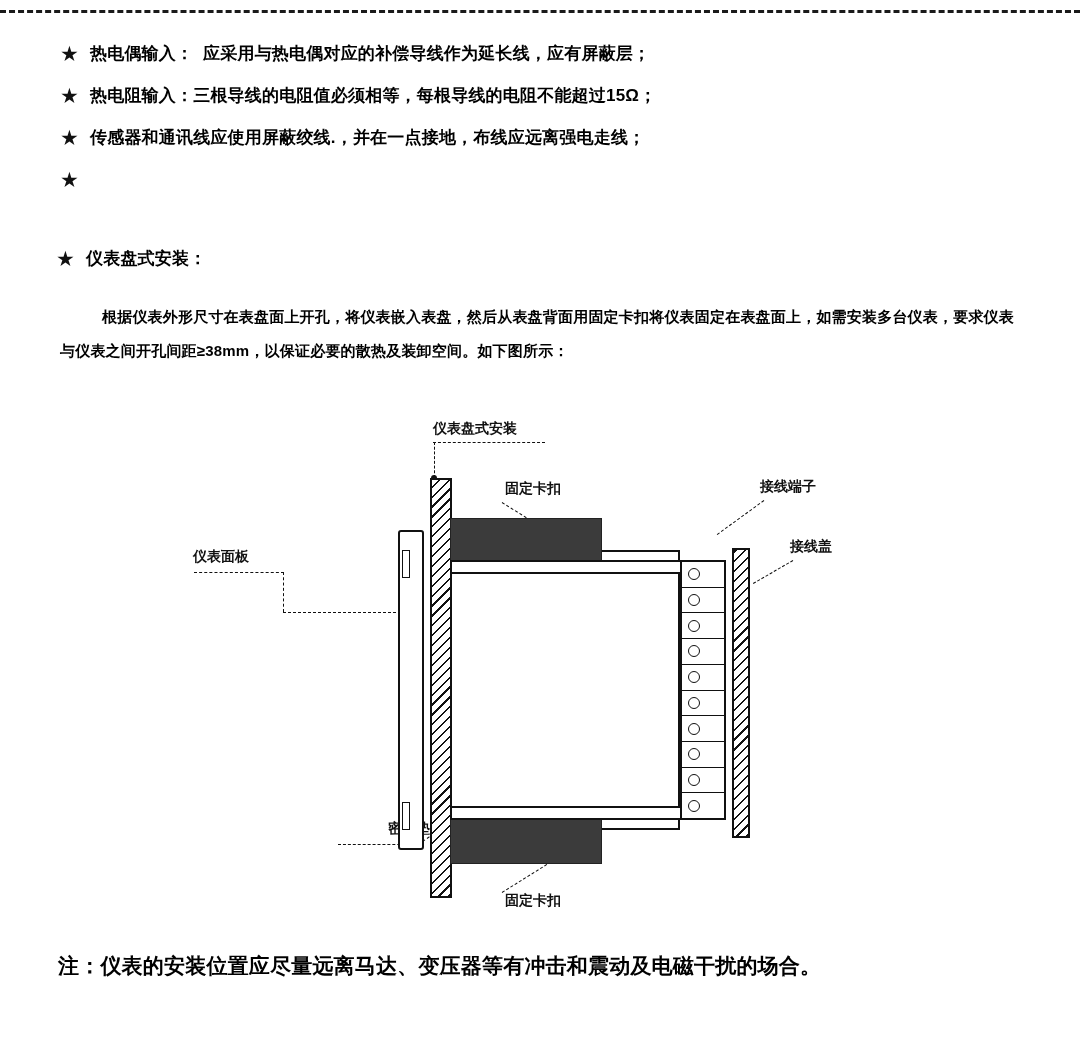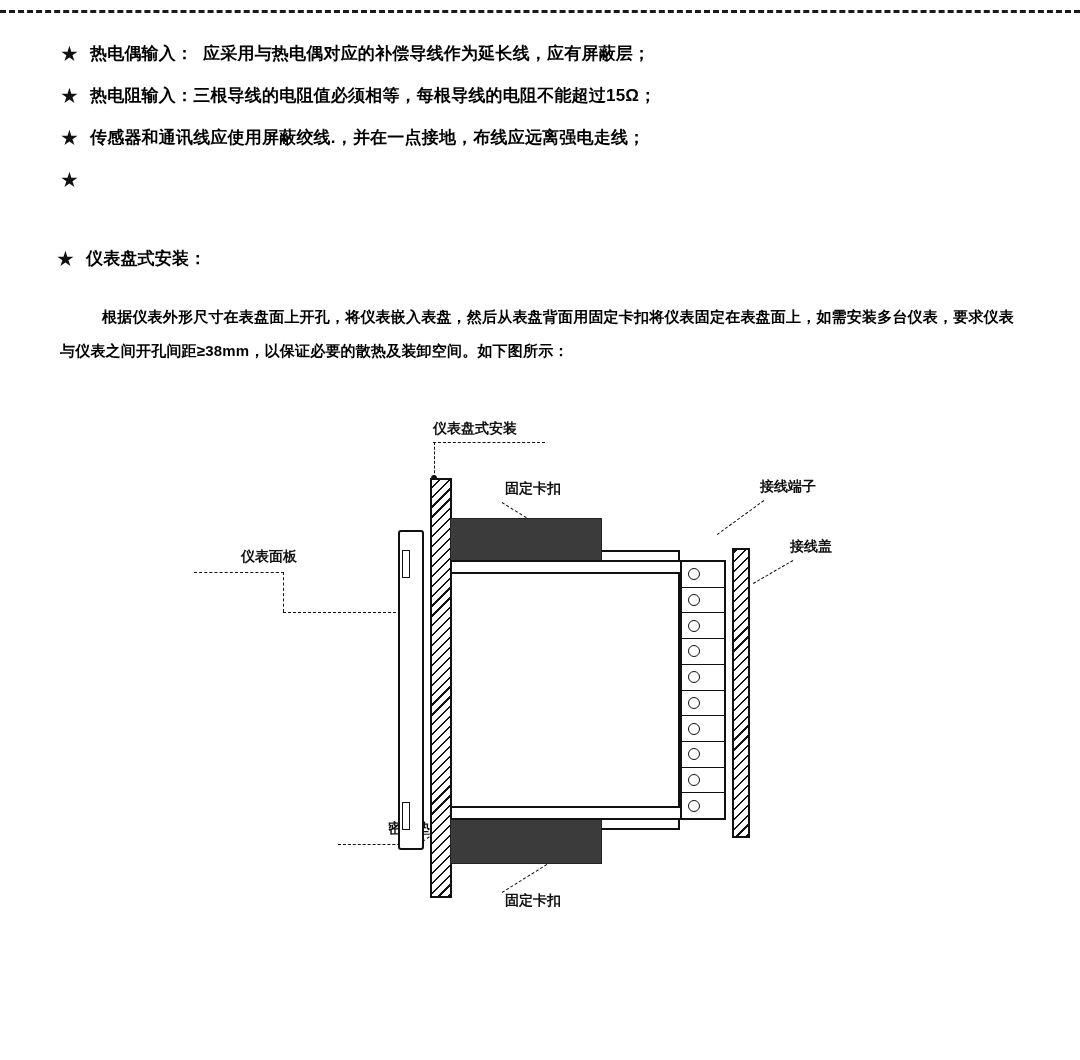--- a/index.html
+++ b/index.html
@@ -268,21 +268,21 @@
 
     <div class="fig-label" style="left:355px; top:60px;">固定卡扣</div>
     <div class="lead" style="left:352px; top:82px; width:70px; transform: rotate(32deg); transform-origin: left center;"></div>
 
     <div class="fig-label" style="left:610px; top:58px;">接线端子</div>
     <div class="lead" style="left:556px; top:80px; width:58px; transform: rotate(-36deg); transform-origin: right center;"></div>
 
     <div class="fig-label" style="left:640px; top:118px;">接线盖</div>
     <div class="lead" style="left:597px; top:140px; width:46px; transform: rotate(-30deg); transform-origin: right center;"></div>
 
-    <div class="fig-label" style="left:43px; top:128px;margin-left:48px;">仪表面板</div>
+    <div class="fig-label" style="left:43px; top:128px;">仪表面板</div>
     <div class="lead" style="left:44px; top:152px; width:90px;"></div>
     <div class="lead-v" style="left:133px; top:152px; height:40px;"></div>
     <div class="lead" style="left:133px; top:192px; width:118px;"></div>
     <div class="dot" style="left:249px; top:189px;"></div>
 
     <div class="fig-label" style="left:190px; top:400px;margin-left:48px;">密封垫</div>
     <div class="lead" style="left:188px; top:424px; width:82px;"></div>
     <div class="lead" style="left:268px; top:424px; width:30px; transform: rotate(-34deg); transform-origin: left center;"></div>
 
     <div class="fig-label" style="left:355px; top:472px;">固定卡扣</div>
@@ -311,14 +311,15 @@
       <div class="terminal-cell"></div>
       <div class="terminal-cell"></div>
       <div class="terminal-cell"></div>
       <div class="terminal-cell"></div>
       <div class="terminal-cell"></div>
     </div>
 
     <div class="cover"></div>
   </div>
 
+  <div class="note">注：仪表的安装位置应尽量远离马达、变压器等有冲击和震动及电磁干扰的场合。</div>
 
 </div>
 
 </body></html>

